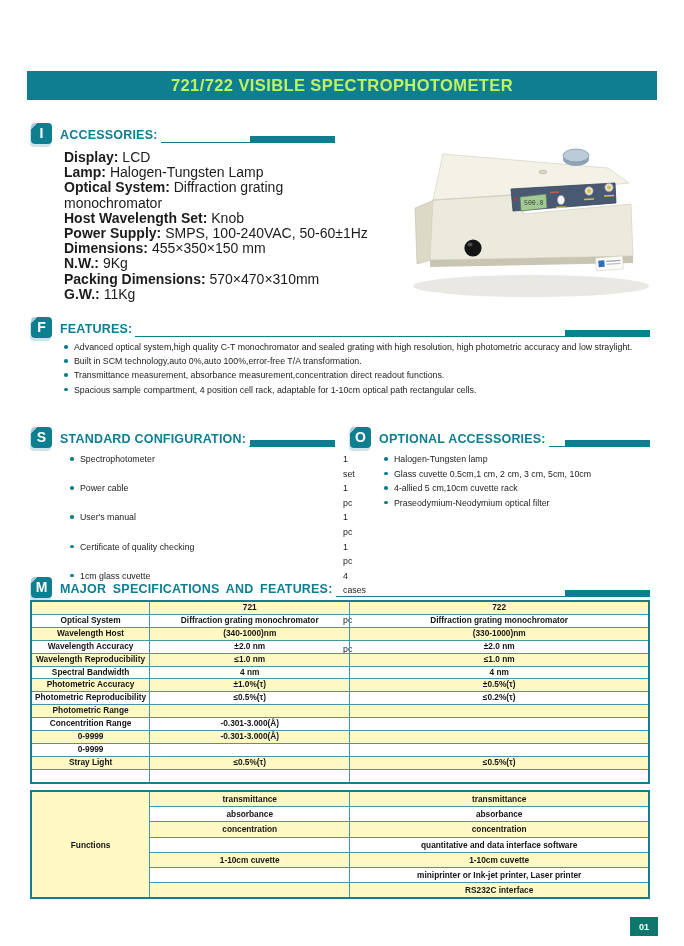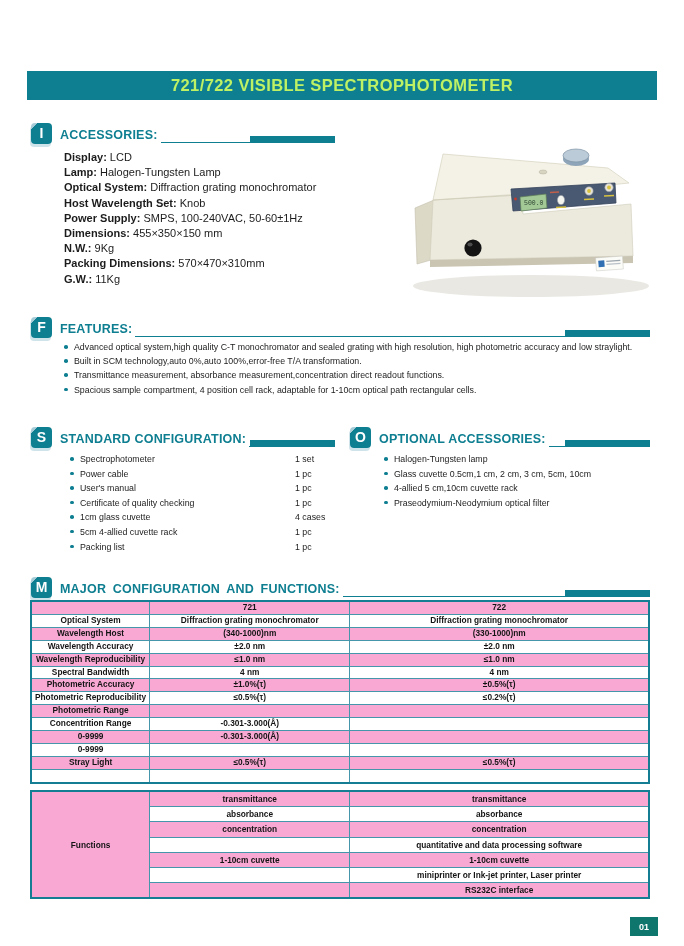--- a/index.html
+++ b/index.html
@@ -23,54 +23,54 @@
     margin-bottom:-1px;
   }
   .sec-title{
     color:#0e7e91;font-weight:bold;font-size:12.5px;letter-spacing:.2px;
     margin-left:8px;padding-bottom:1px;white-space:nowrap;
   }
   .sec-title.wide{word-spacing:3px;}
   .sec-line{flex:1;border-bottom:1.5px solid #0e7e91;margin-left:3px;}
   .sec-bar{width:85px;height:7px;background:#0e7e91;flex:0 0 85px;}
   
-  .intro-specs{position:absolute;left:64px;top:150px;width:320px;font-size:11px;line-height:15.2px;}
+  .intro-specs{position:absolute;left:64px;top:150px;width:320px;font-size:14px;line-height:15.2px;}
   .spec-label{font-weight:bold;}
   
   .product{position:absolute;left:393px;top:138px;width:266px;height:168px;}
   
   .bullet-list{position:absolute;font-size:8.8px;line-height:14.2px;}
   .features-list{left:64px;top:340px;width:588px;}
   .b-item{position:relative;padding-left:10px;}
   .b-item::before{
     content:"";position:absolute;left:0;top:5px;width:3.5px;height:3.5px;border-radius:50%;
     background:#0e7e91;
   }
   
   .std-list{left:70px;top:452px;width:268px;line-height:14.6px;}
   .opt-list{left:384px;top:452px;width:268px;line-height:14.6px;}
-  .cfg-row{position:relative;padding-left:10px;display:flex;}
+  .cfg-row{position:relative;padding-left:10px;display:flex;gap:48px;}
   .cfg-row::before{
     content:"";position:absolute;left:0;top:5px;width:3.5px;height:3.5px;border-radius:50%;
     background:#0e7e91;
   }
   .cfg-name{flex:0 0 215px;}
   .cfg-qty{flex:1;}
   
   table{border-collapse:collapse;table-layout:fixed;}
   .spec-table{position:absolute;left:30px;top:600px;width:620px;font-size:8.3px;}
   .func-table{position:absolute;left:30px;top:790px;width:620px;font-size:8.3px;}
   .spec-table td,.func-table td{
     border:1px solid #4596ab;text-align:center;padding:0 3px;overflow:hidden;white-space:nowrap;
     font-weight:bold;color:#141414;
   }
   .spec-table td{height:11.9px;line-height:11.9px;}
   .func-table td{height:14.2px;line-height:14.2px;}
   .spec-table,.func-table{border:2px solid #157d93;}
-  tr.alt td{background:#f9a8d4;}
+  tr.alt td{background:#fef9c3;}
   td.fn-label{background:#cde3ed;font-weight:bold;}
   .col-label{width:19.2%;}
   .col-721{width:32.4%;}
   .col-722{width:48.4%;}
   
   .page-num{
     position:absolute;left:630px;top:917px;width:28px;height:19px;background:#0f766e;
     color:#ffffff;font-size:9px;font-weight:bold;display:flex;align-items:center;justify-content:center;
   }
 </style>
@@ -206,21 +206,21 @@
 
   <div class="bullet-list opt-list">
       <div class="b-item">Halogen-Tungsten lamp</div>
       <div class="b-item">Glass cuvette 0.5cm,1 cm, 2 cm, 3 cm, 5cm, 10cm</div>
       <div class="b-item">4-allied 5 cm,10cm cuvette rack</div>
       <div class="b-item">Praseodymium-Neodymium optical filter</div>
     </div>
 
   <div class="sec-header" style="left:31px;top:573px;width:619px;">
     <div class="sec-icon">M</div>
-    <div class="sec-title wide">MAJOR CONFIGURATION AND FUNCTIONS:</div>
+    <div class="sec-title wide">MAJOR SPECIFICATIONS AND FEATURES:</div>
     <div class="sec-line"></div>
     <div class="sec-bar"></div>
   </div>
 
   <table class="spec-table">
     <colgroup>
         <col class="col-label">
         <col class="col-721">
         <col class="col-722">
       </colgroup>
@@ -313,21 +313,21 @@
         <tr>
           <td>absorbance</td>
           <td>absorbance</td>
         </tr>
         <tr class="alt">
           <td>concentration</td>
           <td>concentration</td>
         </tr>
         <tr>
           <td></td>
-          <td>quantitative and data processing software</td>
+          <td>quantitative and data interface software</td>
         </tr>
         <tr class="alt">
           <td>1-10cm cuvette</td>
           <td>1-10cm cuvette</td>
         </tr>
         <tr>
           <td></td>
           <td>miniprinter or Ink-jet printer, Laser printer</td>
         </tr>
         <tr class="alt">

